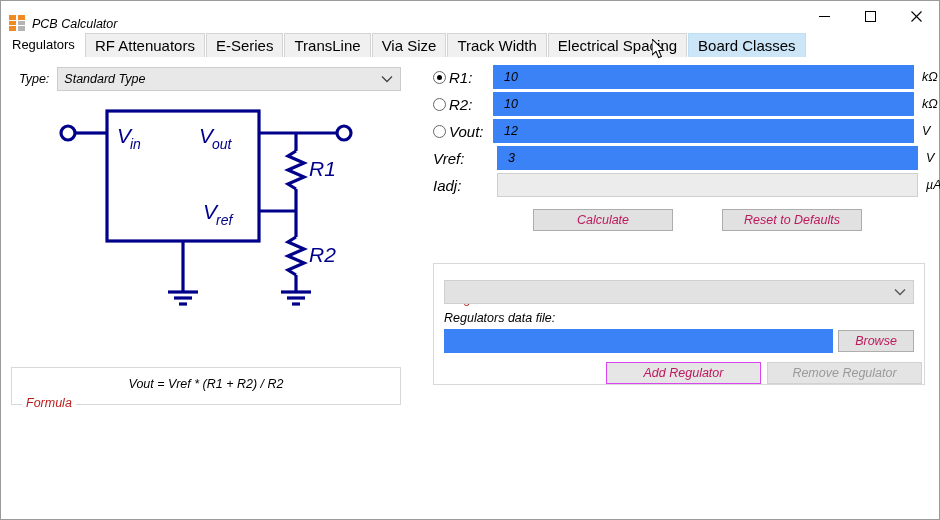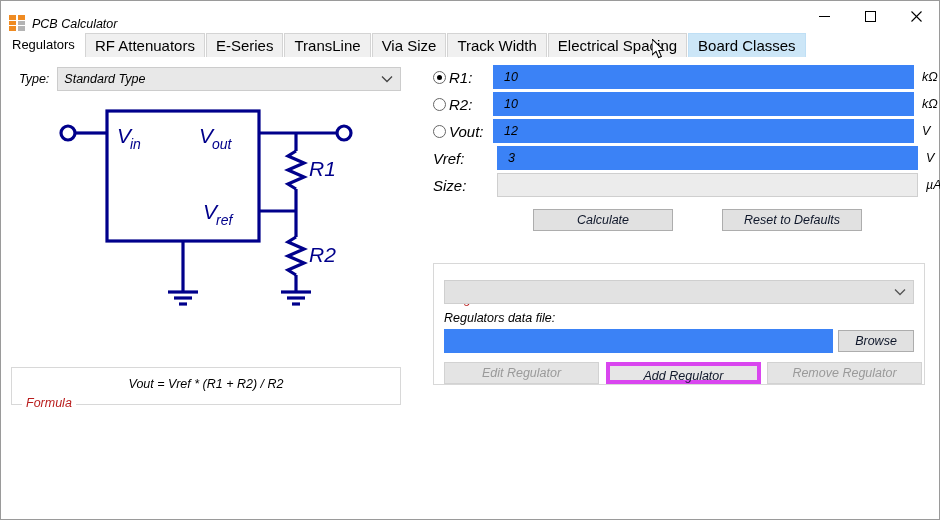--- a/index.html
+++ b/index.html
@@ -138,24 +138,24 @@
     display:flex;align-items:center;padding:0 5px;
     margin-left:4px;
   }
   .txt.disabled{background:#ececec;border:1px solid #cfcfcf;}
   .unit{font-size:12.5px;margin-left:8px;width:26px;}
 
   .btn{
     box-sizing:border-box;
     background:#e1e1e1;border:1px solid #adadad;
     height:22px;line-height:20px;text-align:center;
-    font-size:12.5px;color:#0f172a;
+    font-size:12.5px;color:#be185d;
   }
   .btn.disabled{color:#9a9a9a;background:#e4e4e4;border:1px solid #d2d2d2;}
-  .btn.default{border:4px solid #d946ef;background:#e6e6e6;}
+  .btn.default{border:1px solid #d946ef;background:#e6e6e6;}
 
   #calc-btn{position:absolute;left:112px;top:152px;width:140px;}
   #reset-btn{position:absolute;left:301px;top:152px;width:140px;}
 
   #regulator-group{left:12px;top:206px;width:492px;height:122px;}
   .rg-inner{position:absolute;left:0;top:0;width:100%;height:100%;}
   #reg-combo{position:absolute;left:10px;top:16px;width:470px;}
   .rg-label{position:absolute;left:10px;top:47px;font-size:12.5px;}
   #datafile-input{
     position:absolute;left:10px;top:65px;width:389px;height:24px;margin-left:0;
@@ -305,21 +305,21 @@
 
       <div class="frow" style="top:89px;">
         <span class="radio spacer"></span>
         <span class="rlabel ind">Vref:</span>
         <span class="txt">3</span>
         <span class="unit">V</span>
       </div>
 
       <div class="frow" style="top:116px;">
         <span class="radio spacer"></span>
-        <span class="rlabel ind">Size:</span>
+        <span class="rlabel ind">Iadj:</span>
         <span class="txt disabled"></span>
         <span class="unit">µA</span>
       </div>
 
       <div class="btn" id="calc-btn">Calculate</div>
       <div class="btn" id="reset-btn">Reset to Defaults</div>
 
       <div class="group" id="regulator-group">
         <span class="group-title">Regulator</span>
         <div class="rg-inner">
@@ -327,21 +327,20 @@
             <span class="cv"></span>
             <span class="chev">
               <svg width="12" height="8" viewBox="0 0 12 8">
                   <polyline points="1,1.5 6,6.5 11,1.5" fill="none" stroke="#555" stroke-width="1.3"></polyline>
                 </svg>
             </span>
           </div>
           <span class="rg-label">Regulators data file:</span>
           <span class="txt" id="datafile-input"></span>
           <div class="btn" id="browse-btn">Browse</div>
-          <div class="btn disabled" id="edit-btn">Edit Regulator</div>
           <div class="btn default" id="add-btn">Add Regulator</div>
           <div class="btn disabled" id="remove-btn">Remove Regulator</div>
         </div>
       </div>
     </div>
   </div>
 </div>
 
 <div class="cursor" style="left:652px;top:39px;">
   <svg width="16" height="22" viewBox="0 0 16 22">

